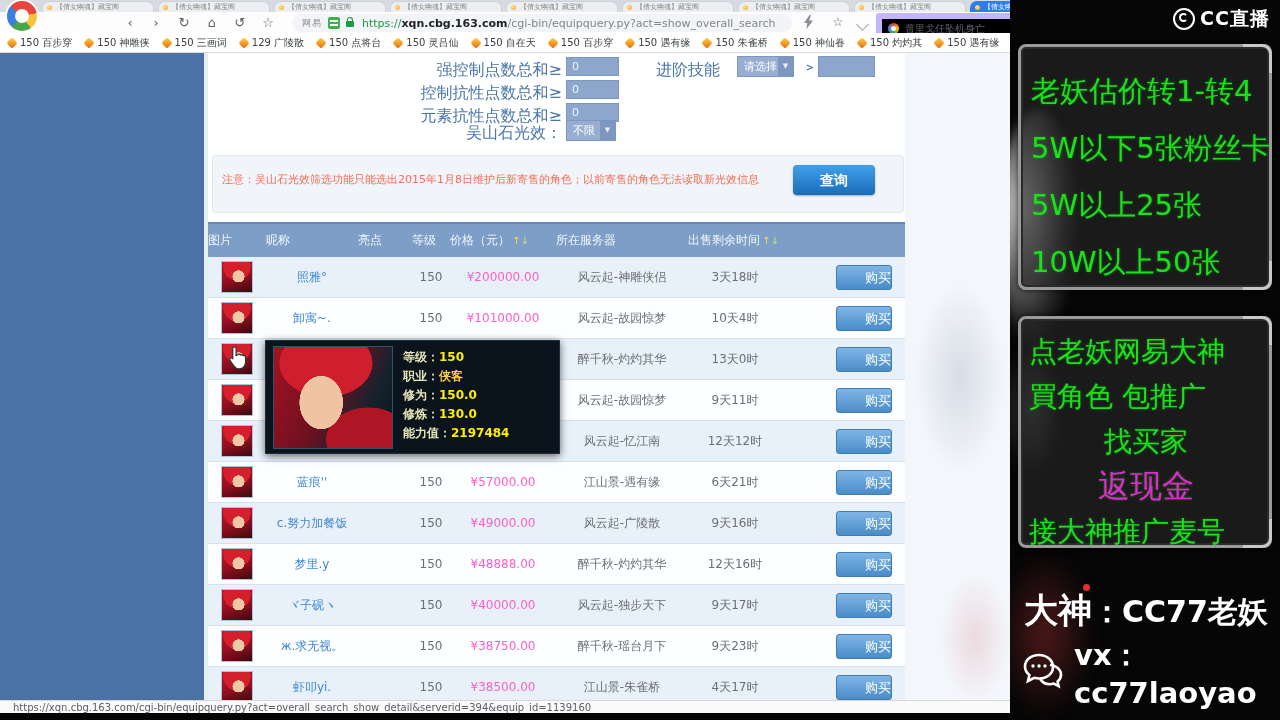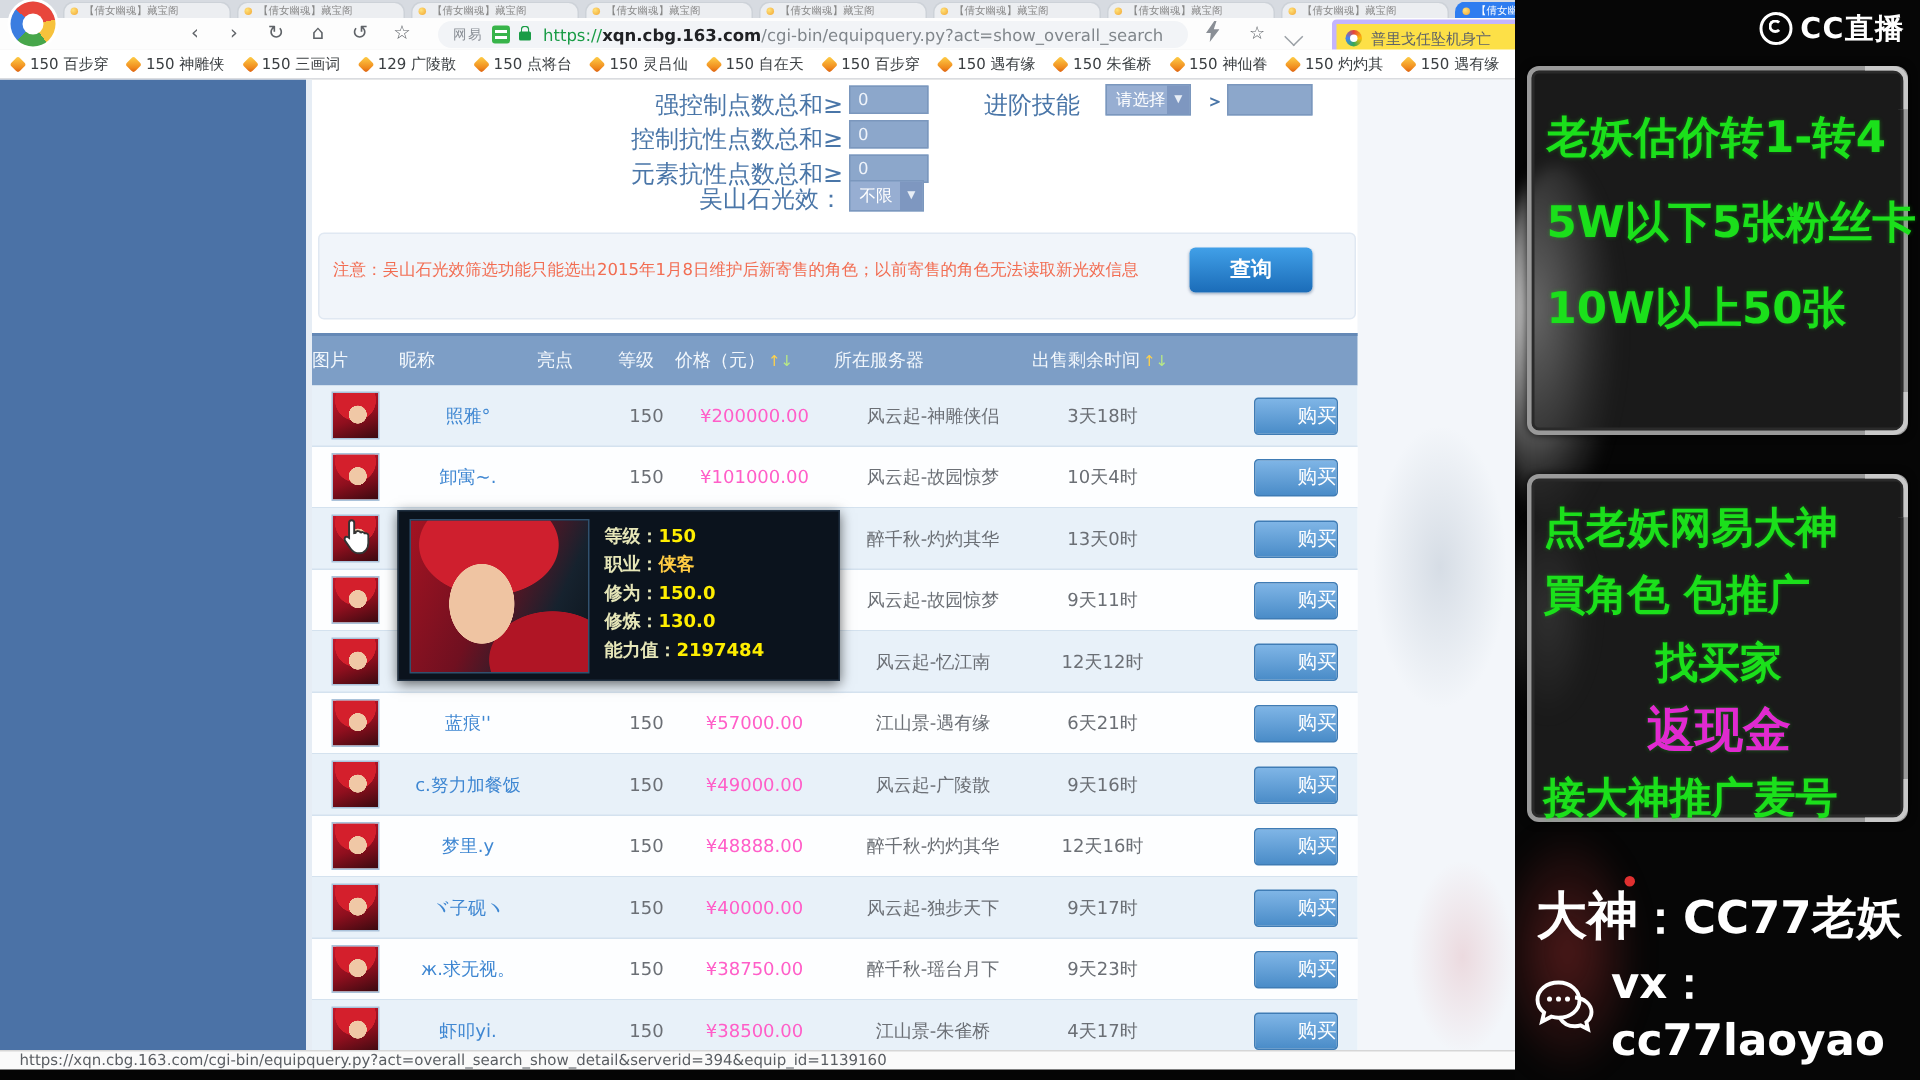--- a/index.html
+++ b/index.html
@@ -27,21 +27,21 @@
   .badge-green{position:absolute;left:36px;top:3px;width:12px;height:12px;border-radius:2px;background:#38b44a;}
   .badge-green::after{content:"";position:absolute;left:2px;top:3px;width:8px;height:2px;background:#fff;box-shadow:0 4px 0 #fff;}
   .lockic{position:absolute;left:54px;top:7px;width:8px;height:6px;background:#1a9c46;border-radius:1px;}
   .lockic::before{content:"";position:absolute;left:1px;top:-4px;width:4px;height:4px;border:1.5px solid #1a9c46;border-bottom:none;border-radius:3px 3px 0 0;}
   #urltext{position:absolute;left:70px;top:3px;font-size:11px;white-space:nowrap;color:#80868b;}
   #urltext .scheme{color:#1a9c46;}
   #urltext .host{color:#202124;font-weight:bold;}
   .flashic{left:798px;top:2px;}
   .staric2{left:828px;top:0px;font-size:12px;}
   .chev{left:858px;top:8px;width:8px;height:8px;border-right:1.5px solid #9aa0a6;border-bottom:1.5px solid #9aa0a6;transform:rotate(45deg);}
-  #hotbox{position:absolute;left:876px;top:1px;width:130px;height:19px;background:#fde047;border:3px solid #c4b5fd;border-radius:3px;margin-left:12px;}
+  #hotbox{position:absolute;left:876px;top:1px;width:130px;height:19px;background:#000000;border:6px solid #c4b5fd;border-radius:3px;}
   #hotring{position:absolute;left:6px;top:4px;width:11px;height:11px;border-radius:50%;
        background:conic-gradient(#e84335,#fbbc05,#34a853,#4285f4,#e84335);}
   #hotring::after{content:"";position:absolute;inset:3px;border-radius:50%;background:#fff;}
   #hottext{position:absolute;left:23px;top:3px;font-size:10px;color:#5f6368;white-space:nowrap;}
   #bookmarks{left:0;top:33px;width:1010px;height:20px;background:#fff;border-bottom:1px solid #dadce0;
        display:flex;align-items:center;padding-left:8px;box-sizing:border-box;gap:13px;overflow:hidden;}
   .bm{display:flex;align-items:center;gap:4px;white-space:nowrap;flex:0 0 auto;}
   .gem{width:8px;height:8px;transform:rotate(45deg);border-radius:2px;
        background:linear-gradient(135deg,#ffd24a,#f08a1d 70%,#d85a10);}
   .bm span.lbl{font-size:10px;color:#3c4043;}
@@ -117,21 +117,21 @@
   .smoke2{left:-8px;top:340px;width:60px;height:140px;border-radius:50%;
        background:radial-gradient(ellipse,rgba(180,180,180,.35),transparent 70%);filter:blur(6px);}
   .redglow{left:-15px;top:550px;width:100px;height:170px;border-radius:50%;
        background:radial-gradient(ellipse,rgba(150,45,45,.5),transparent 70%);filter:blur(8px);}
   #cclogo{right:10px;top:6px;position:absolute;display:flex;align-items:center;gap:5px;}
   #ccicon{width:22px;height:22px;border:2.5px solid #fff;border-radius:50%;position:relative;box-sizing:border-box;}
   #ccicon::after{content:"";position:absolute;left:4px;top:3px;width:9px;height:9px;border-radius:50%;
        border:2.5px solid #fff;border-right-color:transparent;box-sizing:border-box;}
   #cctext{color:#fff;font-size:19px;font-weight:bold;letter-spacing:1px;}
   .gpanel{position:absolute;left:8px;width:254px;background:rgba(38,38,38,.62);border:3px solid #9a9a9a;
-       border-radius:8px;box-shadow:inset 0 0 0 2px #2a2a2a, 0 0 6px rgba(0,0,0,.8);font-weight:bold;}
+       border-radius:8px;box-shadow:inset 0 0 0 2px #2a2a2a, 0 0 6px rgba(0,0,0,.8);}
   .gpanel::before,.gpanel::after{content:"";position:absolute;width:26px;height:26px;border:3px solid #c9c9c9;}
   .gpanel::before{right:-3px;top:-3px;border-left:none;border-bottom:none;border-radius:0 10px 0 0;}
   .gpanel::after{right:-3px;bottom:-3px;border-left:none;border-top:none;border-radius:0 0 10px 0;}
   #panel1{top:44px;height:246px;padding:16px 8px 0 10px;box-sizing:border-box;}
   #panel1 .gl{font-size:29px;line-height:57px;white-space:nowrap;text-shadow:0 0 3px rgba(20,220,20,.4);}
   #panel2{top:316px;height:232px;padding:10px 6px 0 8px;box-sizing:border-box;}
   #panel2 .gl{font-size:28px;line-height:45px;white-space:nowrap;text-shadow:0 0 3px rgba(20,220,20,.4);}
   #panel2 .gl.center{text-align:center;}
   #panel2 .gl.big{font-size:32px;}
   #dashen{left:14px;top:588px;position:absolute;display:flex;align-items:baseline;color:#fff;}
@@ -468,20 +468,21 @@
   <div class="smoke1 abs"></div>
   <div class="smoke2 abs"></div>
   <div class="redglow abs"></div>
   <div id="cclogo">
     <span id="ccicon"></span>
     <span id="cctext">CC直播</span>
   </div>
   <div id="panel1" class="gpanel">
       <div class="gl" style="color: rgb(27, 224, 27);">老妖估价转1-转4</div>
       <div class="gl" style="color: rgb(27, 224, 27);">5W以下5张粉丝卡</div>
+      <div class="gl" style="color: rgb(27, 224, 27);">5W以上25张</div>
       <div class="gl" style="color: rgb(27, 224, 27);">10W以上50张</div>
     </div>
   <div id="panel2" class="gpanel">
       <div class="gl" style="color: rgb(27, 224, 27);">点老妖网易大神</div>
       <div class="gl" style="color: rgb(27, 224, 27);">買角色 包推广</div>
       <div class="gl center" style="color: rgb(27, 224, 27);">找买家</div>
       <div class="gl center big" style="color: rgb(224, 42, 208);">返现金</div>
       <div class="gl" style="color: rgb(27, 224, 27);">接大神推广麦号</div>
     </div>
   <div id="dashen">

